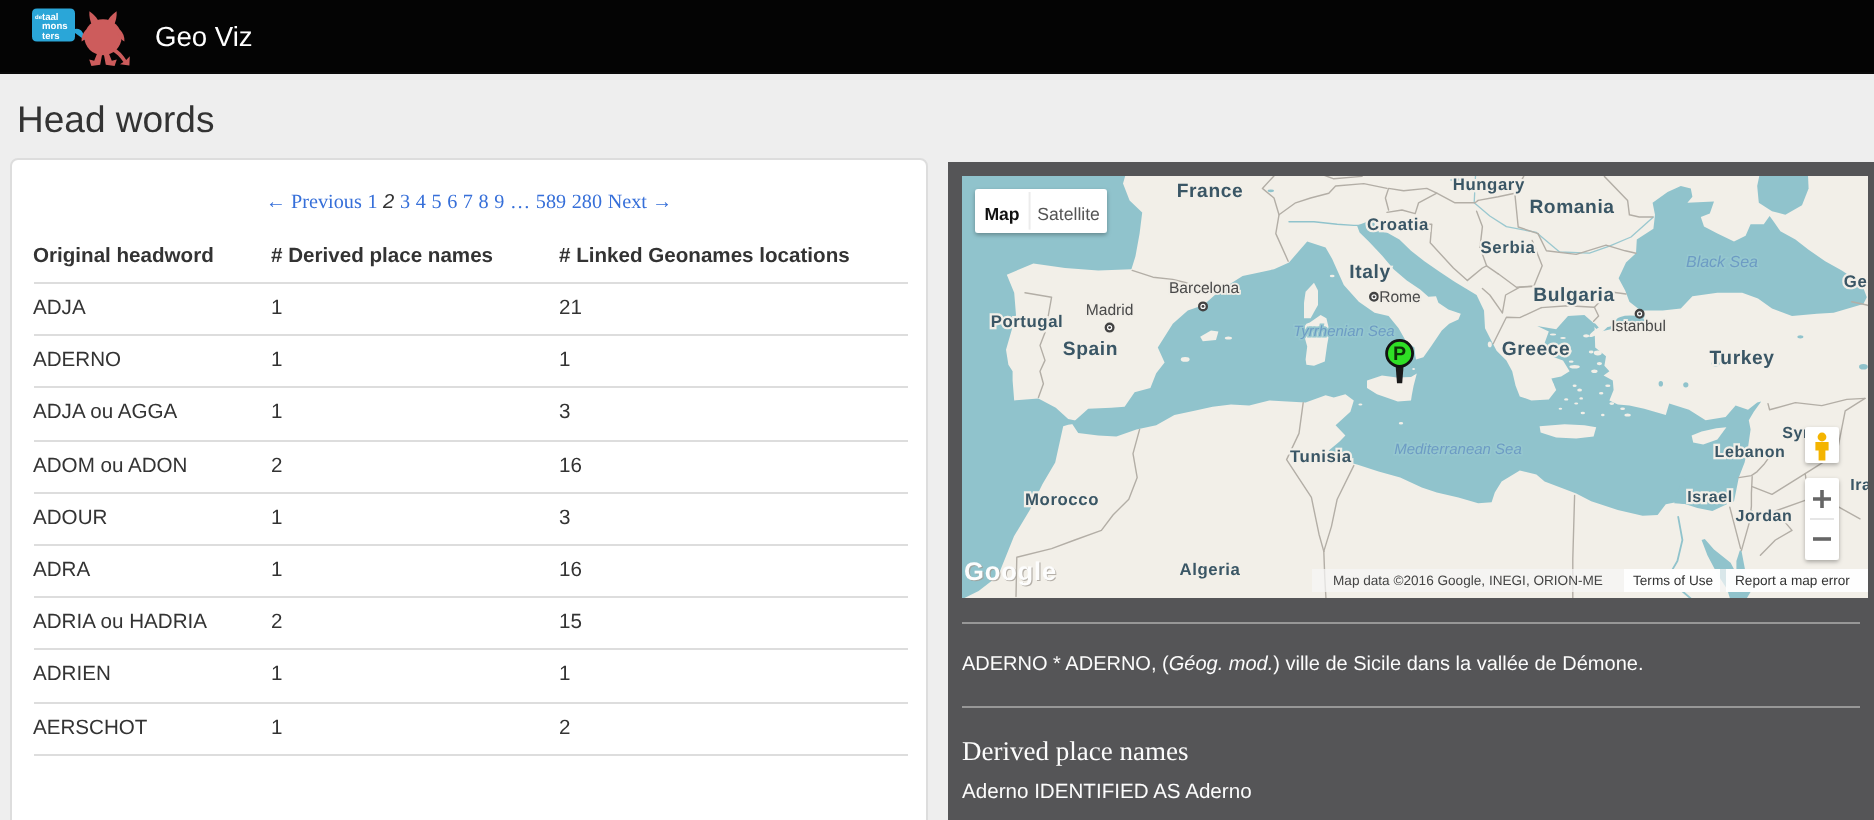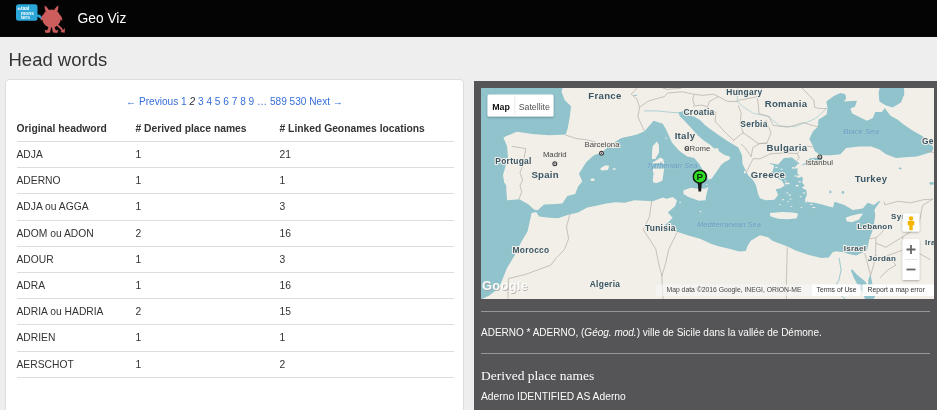--- a/index.html
+++ b/index.html
@@ -4,21 +4,21 @@
 <title>Geo Viz</title>
 <style>
 * { margin:0; padding:0; box-sizing:border-box; }
 html,body { width:937px; height:410px; overflow:hidden; background:#eee; font-family:"Liberation Sans",sans-serif; }
 .navbar { position:absolute; left:0; top:0; width:937px; height:37px; background:#040404; border-bottom:1px solid #090909;text-align:center; }
 .navbar .logo { position:absolute; left:0; top:0; }
 .navbar .brand { position:absolute; left:77.5px; top:10.5px; color:#fff; font-size:13.8px; }
 h2 { position:absolute; left:8.5px; top:49px; font-size:18.5px; font-weight:normal; color:#333;text-align:right; }
 .panelL { position:absolute; left:5px; top:79px; width:459px; height:340px; background:#fff; border:1px solid #ddd; border-radius:4px; }
 .pag { position:absolute; left:0; top:16px; width:457px; text-align:center; font-size:10.1px; color:#333; }
-.pag a { color:#366fd9; text-decoration:none; }
+.pag a { color:#366fd9; text-decoration:none;font-family:Liberation Serif, serif; }
 .pag .cur { font-style:italic; color:#333; }
 table { position:absolute; left:10.5px; top:43px; width:437px; border-collapse:collapse; font-size:10.3px; color:#333; }
 th { text-align:left; font-weight:bold; padding:0 0 7px 0; border-bottom:1px solid #ddd; }
 td { padding:0; height:26.2px; vertical-align:middle; border-bottom:1px solid #ddd; }
 .panelR { position:absolute; left:474px; top:81px; width:470px; height:340px; background:#555557; padding:7px; }
 .mapbox { position:absolute; left:7px; top:6.5px; width:453px; height:211px; overflow:hidden; background:#5eead4; }
 .hr1 { position:absolute; left:7px; top:230.5px; width:449px; border-top:1px solid #979797; }
 .cap { position:absolute; left:7px; top:247px; width:449px; color:#fcfcfc; font-size:10px; }
 .hr2 { position:absolute; left:7px; top:272px; width:449px; border-top:1px solid #979797; }
 .dpn { position:absolute; left:7px; top:368px; color:#fcfcfc; font-size:13.5px;font-family:Liberation Serif, serif; }
@@ -43,21 +43,21 @@
 <path d="M48.9,25.9 L47.1,30.4 L44.6,29.8 L45.7,33.0 L50.1,32.4 L51.2,26.5 Z"></path>
 <path d="M54.1,25.9 L55.9,30.4 L58.4,29.8 L57.3,33.0 L52.9,32.4 L51.8,26.5 Z"></path>
 <path d="M56.7,23.6 C59.6,25.4 61.7,27.5 63.1,30.0 L64.9,28.1 L64.7,32.8 L60.0,32.1 L61.7,31.0 C60.2,28.7 58.2,26.7 55.3,25.1 Z"></path>
 </g>
 </g>
 </svg></div>
     <span class="brand">Geo Viz</span>
   </div>
 <h2>Head words</h2>
 <div class="panelL">
-<div class="pag"><a>← Previous</a> <a>1</a> <span class="cur">2</span> <a>3</a> <a>4</a> <a>5</a> <a>6</a> <a>7</a> <a>8</a> <a>9</a> <a>…</a> <a>589</a> <a>530</a> <a>Next →</a></div>
+<div class="pag"><a>← Previous</a> <a>1</a> <span class="cur">2</span> <a>3</a> <a>4</a> <a>5</a> <a>6</a> <a>7</a> <a>8</a> <a>9</a> <a>…</a> <a>589</a> <a>280</a> <a>Next →</a></div>
 <table>
 <tbody>
         <tr>
           <th style="width:119px">Original headword</th>
           <th style="width:144px"># Derived place names</th>
           <th># Linked Geonames locations</th>
         </tr>
 <tr>
           <td>ADJA</td>
           <td>1</td>

